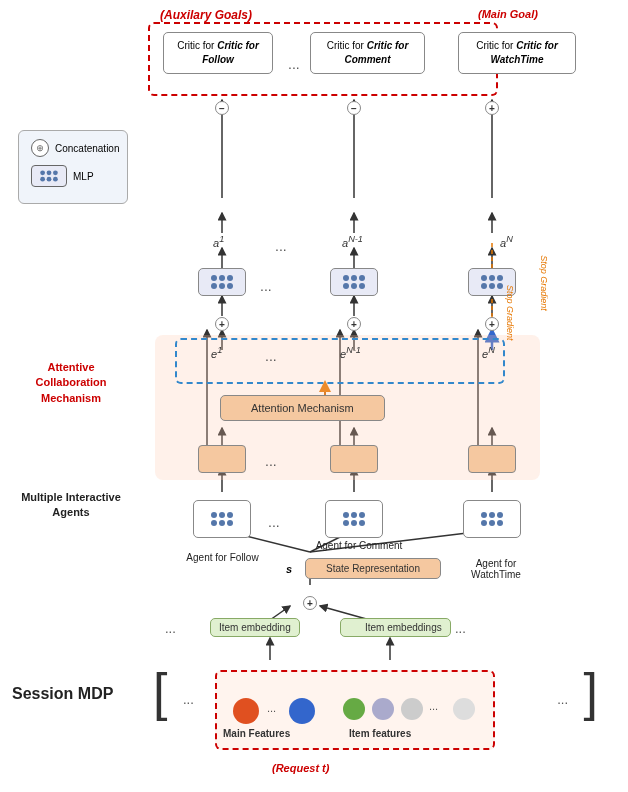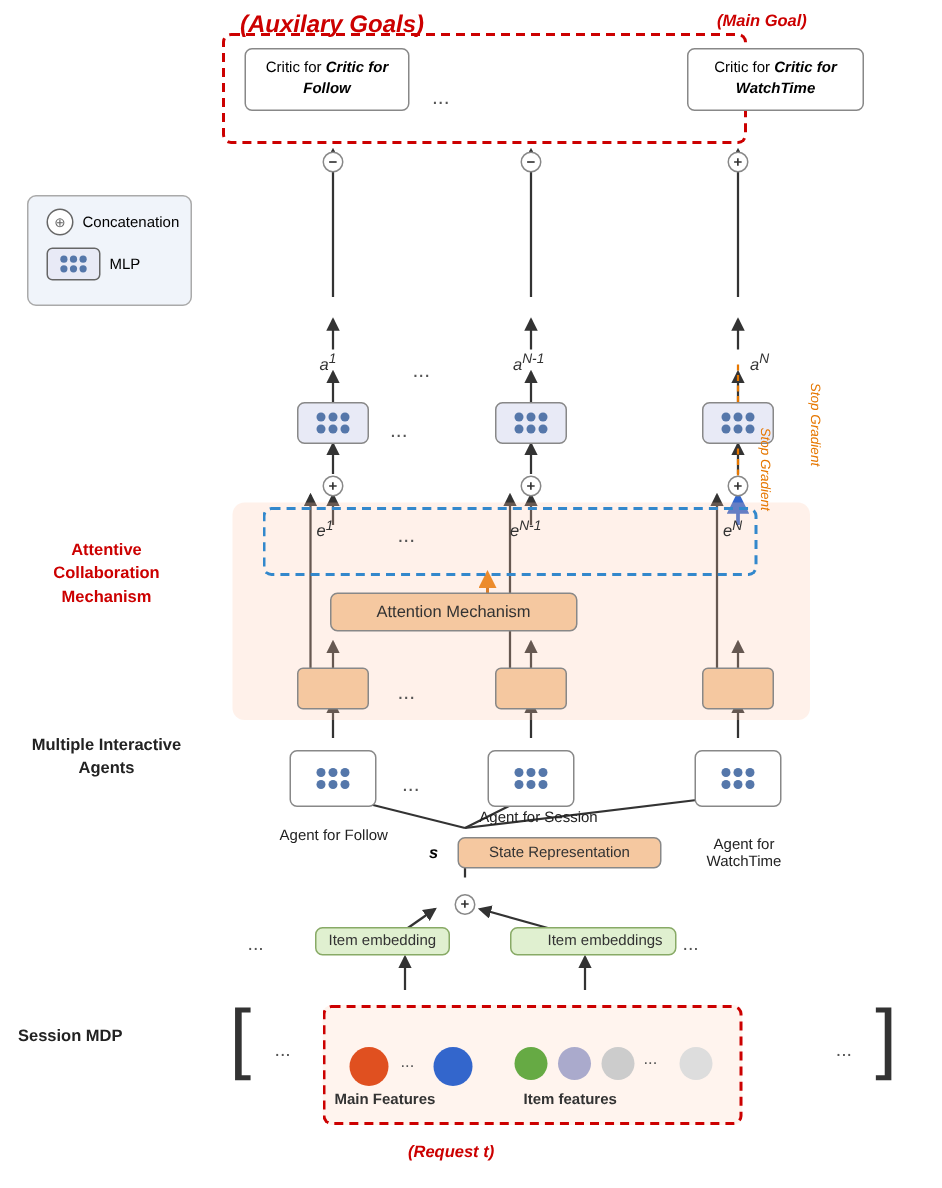--- a/index.html
+++ b/index.html
@@ -84,33 +84,33 @@
       width: 110px;
       line-height: 1.4;
       color: #222;
     }
 
     
     .session-label {
       position: absolute;
       left: 12px;
       top: 690px;
-      font-size: 11px;
+      font-size: 16px;
       font-weight: bold;
       color: #222;
     }
 
     
     .aux-goals-label {
       position: absolute;
       left: 145px;
       top: 8px;
       color: #c00;
       font-weight: bold;
-      font-size: 16px;
+      font-size: 12px;
       font-style: italic;
     }
 
     
     .main-goal-label {
       position: absolute;
       left: 490px;
       top: 8px;
       color: #c00;
       font-weight: bold;
@@ -422,20 +422,23 @@
   <div class="main-goal-label" style="left:478px; top:8px; font-style:italic; font-size:11px;">(Main Goal)</div>
 
   <div style="position:absolute; left:148px; top:22px; width:350px; height:74px; border:2px dashed #c00; border-radius:6px;"></div>
 
   <div class="critic-box" style="left:163px; top:32px; width:110px;">
     Critic for <em>Critic for Follow</em>
   </div>
 
   <div style="position:absolute; left:288px; top:56px; font-size:14px; color:#555;">...</div>
 
+  <div class="critic-box" style="left:310px; top:32px; width:115px;">
+    Critic for <em>Critic for Comment</em>
+  </div>
 
   <div class="critic-box" style="left:458px; top:32px; width:118px; border:1.5px solid #888;">
     Critic for <em>Critic for WatchTime</em>
   </div>
 
   <div class="minus-circle" style="left:215px; top:101px;">−</div>
   <div class="minus-circle" style="left:347px; top:101px;">−</div>
   <div class="plus-circle" style="left:485px; top:101px;">+</div>
 
   <div class="action-label" style="left:213px; top:234px; font-style:italic;">a<sup>1</sup></div>
@@ -533,21 +536,21 @@
       <div class="mlp-dot"></div>
         <div class="mlp-dot"></div>
         <div class="mlp-dot"></div>
       <div class="mlp-dot"></div>
         <div class="mlp-dot"></div>
         <div class="mlp-dot"></div>
     </div>
   </div>
 
   <div class="agent-label" style="left:180px; top:552px; width:85px;">Agent for Follow</div>
-  <div class="agent-label" style="left:314px; top:540px; width:90px;">Agent for Session</div>
+  <div class="agent-label" style="left:314px; top:540px; width:90px;">Agent for Comment</div>
   <div class="agent-label" style="left:450px; top:558px; width:92px;">Agent for WatchTime</div>
 
   <div style="position:absolute; left:286px; top:563px; font-size:11px; font-style:italic; font-weight:bold;">s</div>
   <div class="state-box" style="left:305px; top:558px; padding: 4px 20px;">State Representation</div>
 
   <div class="plus-circle" style="left:303px; top:596px;">+</div>
 
   <div class="emb-box" style="left:210px; top:618px;">Item embedding</div>
 
   <div style="position:absolute; left:165px; top:621px; font-size:13px; color:#555;">...</div>

